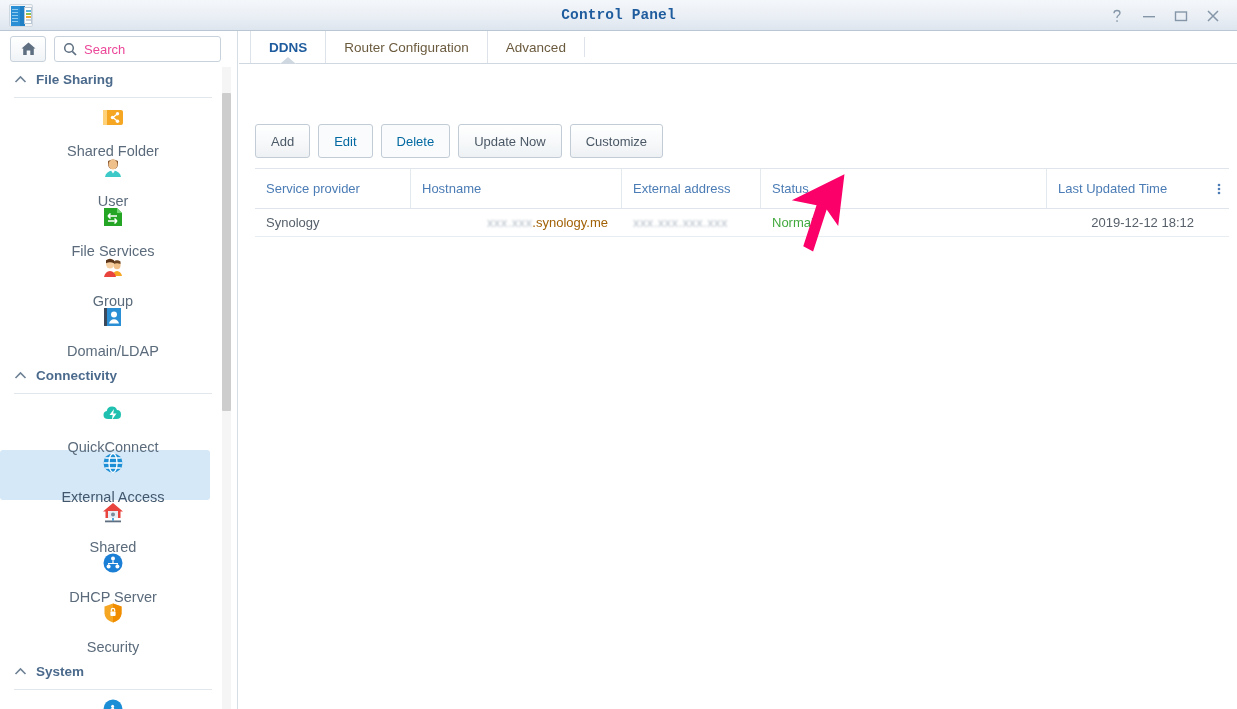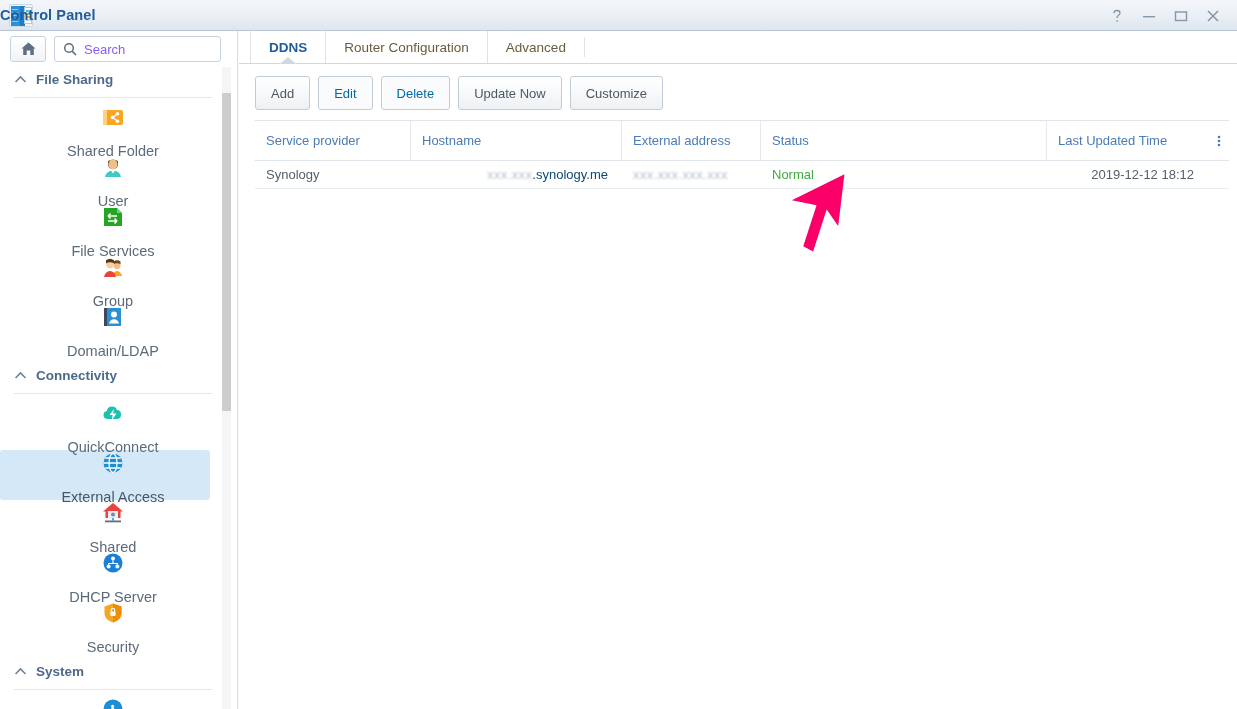--- a/index.html
+++ b/index.html
@@ -49,24 +49,25 @@
     position: absolute; left: 14px; top: 2px;
     width: 8px; height: 17px;
     background: #ffffff; border: 1px solid #b9c6d4;
   }
   .app-icon .ic-right span {
     position: absolute; left: 1px; width: 5px; height: 1.6px;
   }
   .window-title {
     position: absolute; left: 0; top: 0;
     width: 1237px; height: 31px;
-    line-height: 31px; text-align: left;
+    line-height: 31px; text-align: center;
     font-size: 14.5px; font-weight: bold;
     color: #1f5c9e;
     letter-spacing: .1px;
+    font-family: Liberation Mono, monospace;
   }
   .wctrls { position: absolute; right: 8px; top: 0; height: 31px; display: flex; align-items: center; }
   .wbtn {
     width: 32px; height: 31px;
     display: flex; align-items: center; justify-content: center;
     color: #8596a8; font-size: 15px;
     cursor: default;
   }
   .wbtn svg { display: block; }
 
@@ -96,21 +97,21 @@
     flex: 1;
     height: 26px;
     border: 1px solid #c8d2dc;
     border-radius: 3px;
     background: #ffffff;
     display: flex; align-items: center;
     padding: 0 8px;
     gap: 7px;
     margin-right: 8px;
   }
-  .search-ph { font-size: 13px; color: #8b5cf6; }
+  .search-ph { font-size: 13px; color: #ec4899; }
   .side-scroll {
     position: absolute; top: 35px; left: 0;
     width: 238px; height: 643px;
     overflow: hidden;
   }
   .side-inner { position: relative; width: 226px; }
   .sec-head {
     display: flex; align-items: center; gap: 9px;
     padding: 0 0 0 14px;
     height: 27px;
@@ -203,20 +204,21 @@
   .tb-btn {
     height: 27px;
     padding: 16px 15px;
     border: 1px solid #c2ccd6;
     border-radius: 3px;
     background: linear-gradient(to bottom,#ffffff 0%,#f7f9fa 50%,#eef1f4 100%);
     color: #4b5866;
     font-size: 13px;
     display: flex; align-items: center;
     cursor: pointer;
+    margin-top: 48px;
   }
   .tb-btn.disabled { color: #0369a1; background: #fafbfc; cursor: default; }
 
   .table { position: relative; margin: 0 8px 0 16px; }
   .thead {
     display: flex;
     height: 41px;
     border-top: 1px solid #dfe5eb;
     border-bottom: 1px solid #dfe5eb;
     background: #ffffff;
@@ -556,21 +558,21 @@
               <circle cx="2" cy="7" r="1.3" fill="#4b7cb5"></circle>
               <circle cx="2" cy="11" r="1.3" fill="#4b7cb5"></circle>
             </svg>
         </div>
       </div>
 
       <div class="trow">
         <div class="td" style="width:156px">Synology</div>
         <div class="td" style="width:211px;justify-content:flex-end;padding-right:14px">
           <span class="redacted">xxx.xxx</span>
-            <span style="color:#0c4a6e">.synology.me</span>
+            <span style="color:#a16207">.synology.me</span>
         </div>
         <div class="td" style="width:139px">
           <span class="redacted">xxx.xxx.xxx.xxx</span>
         </div>
         <div class="td status" style="width:286px">
           <span>Normal</span>
         </div>
         <div class="td" style="width:163px;justify-content:flex-end;padding-right:16px">2019-12-12 18:12</div>
         <div class="td" style="width:18px"></div>
       </div>

